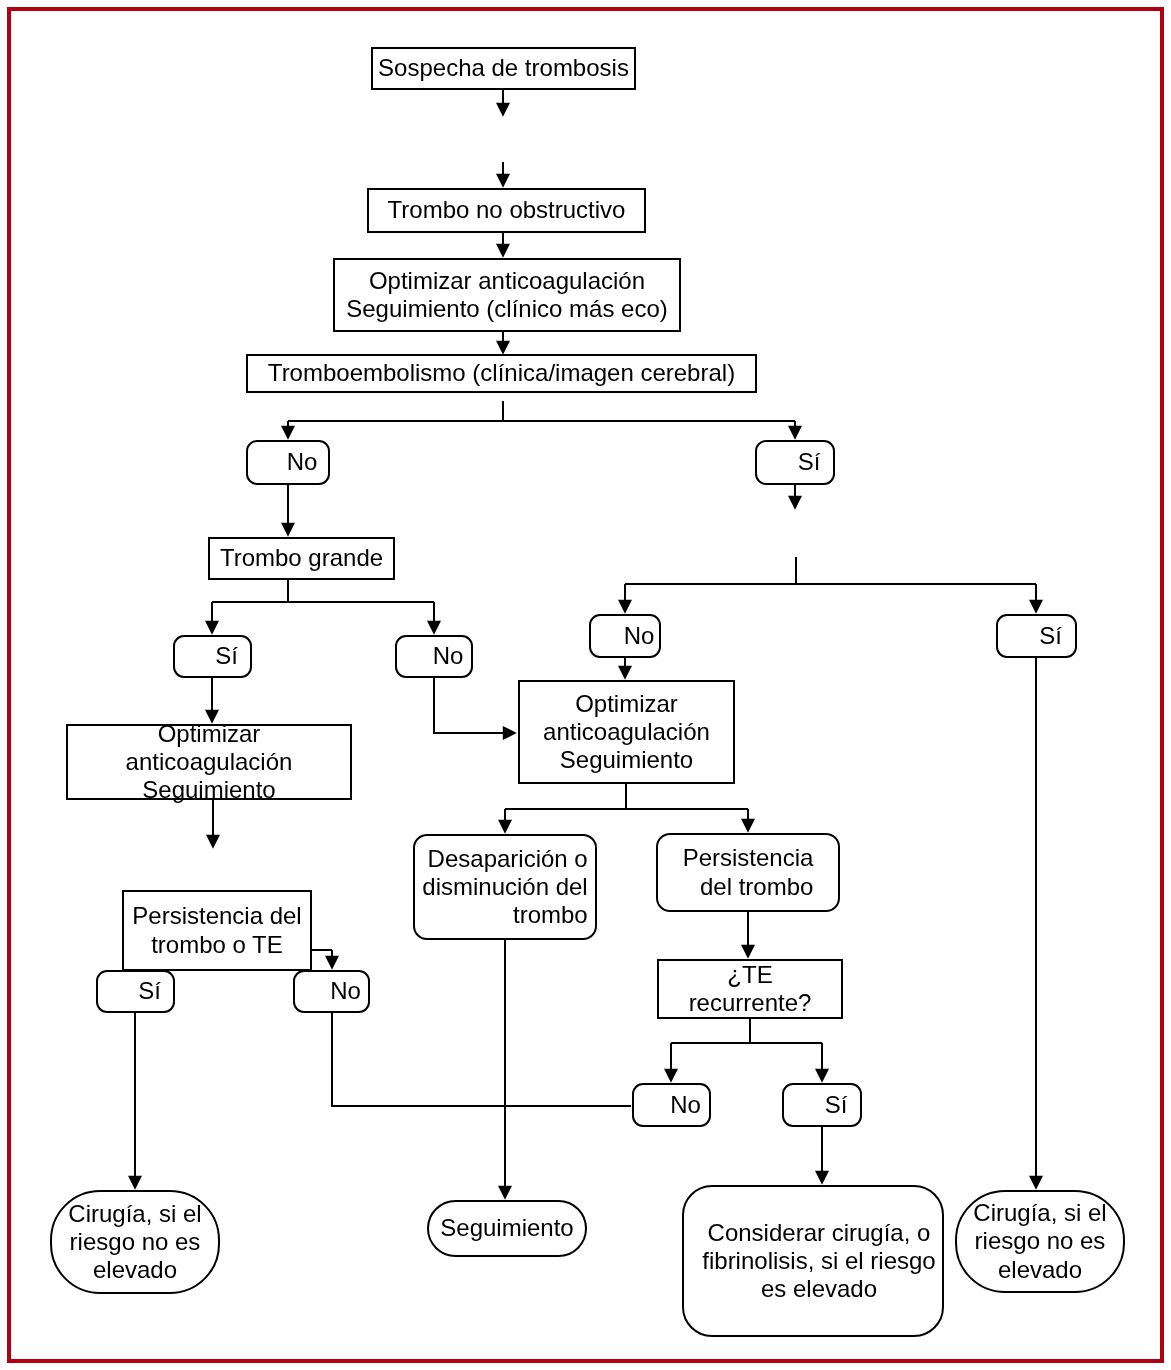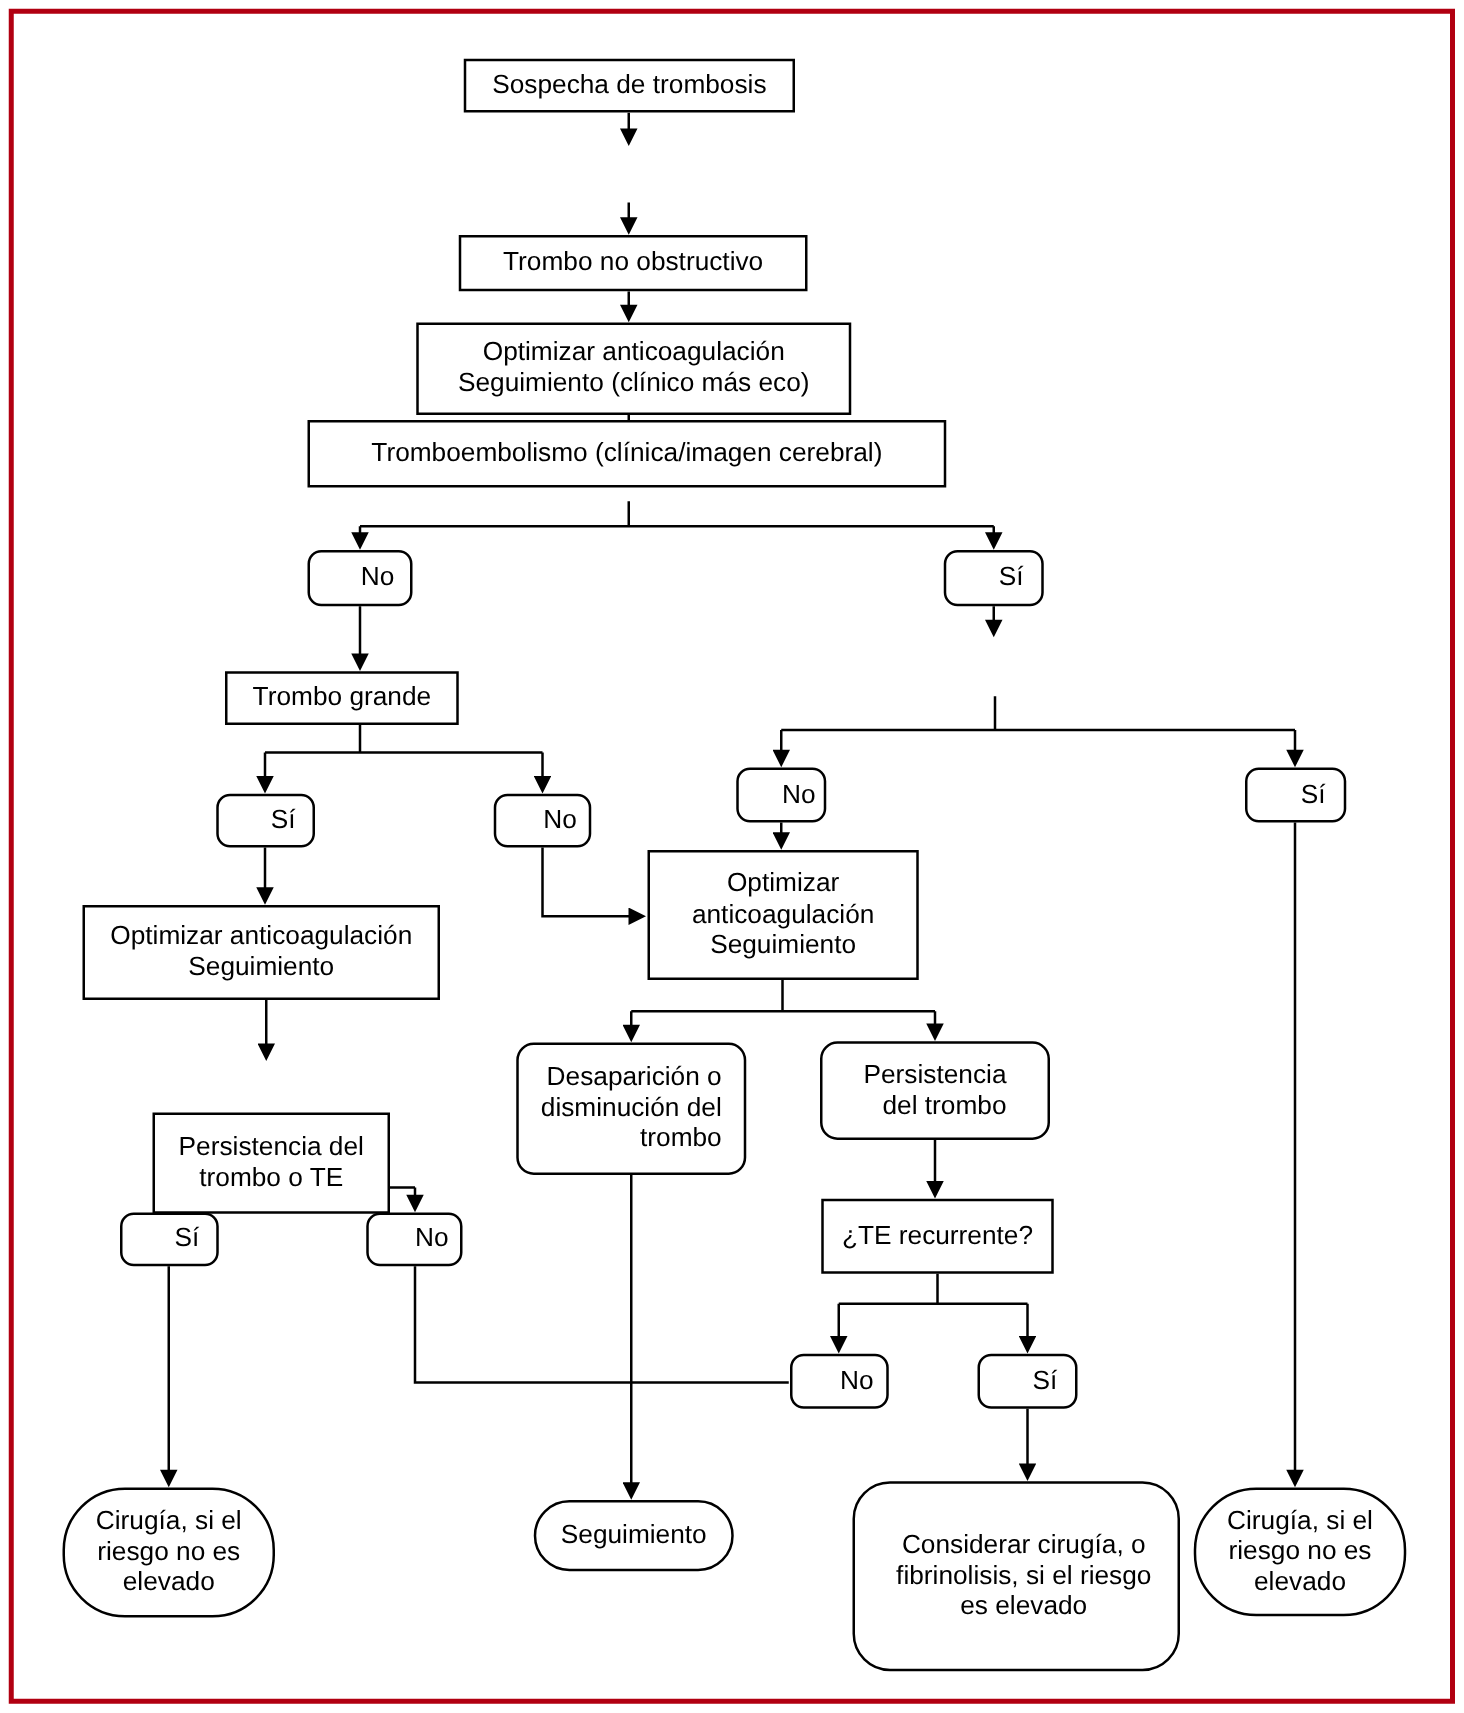--- a/index.html
+++ b/index.html
@@ -3,21 +3,21 @@
 <meta charset="utf-8">
 <style>
   html,body{margin:0;padding:0;background:#ffffff;}
   body{width:1171px;height:1370px;position:relative;font-family:"Liberation Sans",sans-serif;color:#000;}
   .canvas{position:absolute;left:0;top:0;width:1171px;height:1370px;background:#fff;}
   .frame{position:absolute;left:7px;top:7px;right:7px;bottom:7px;border:4px solid #b10011;box-sizing:border-box;pointer-events:none;}
   svg.connectors{position:absolute;left:0;top:0;width:1171px;height:1370px;}
   .node{
     position:absolute;box-sizing:border-box;background:#fff;border:2px solid #000;
     display:flex;align-items:center;justify-content:center;text-align:center;
-    font-size:21px;line-height:1.17;padding:2px 4px;
+    font-size:24px;line-height:1.17;padding:2px 4px;
   }
   .node>span{white-space:pre-line;display:block;}
   .pill{border-radius:11px;border-width:2px;padding-left:32px;}
   .round{border-radius:14px;text-align:right;}
   .biground{border-radius:30px;padding-left:16px;}
   .stadium{border-radius:50px;}
 </style>
 </head>
 <body>
 
@@ -70,32 +70,32 @@
   <div class="node" style="left:371px;top:47px;width:265px;height:43px">
       <span>Sospecha de trombosis</span>
     </div>
   <div class="node" style="left:367px;top:188px;width:279px;height:45px">
       <span>Trombo no obstructivo</span>
     </div>
   <div class="node" style="left:333px;top:258px;width:348px;height:74px">
       <span>Optimizar anticoagulación
 Seguimiento (clínico más eco)</span>
     </div>
-  <div class="node" style="left:246px;top:336px;width:511px;height:54px">
+  <div class="node" style="left:246px;top:354px;width:511px;height:39px">
       <span>Tromboembolismo (clínica/imagen cerebral)</span>
     </div>
 
   <div class="node pill" style="left:246px;top:440px;width:84px;height:45px">
       <span>No</span>
     </div>
   <div class="node pill" style="left:755px;top:440px;width:80px;height:45px">
       <span>Sí</span>
     </div>
 
-  <div class="node" style="left:180px;top:537px;width:187px;height:43px">
+  <div class="node" style="left:208px;top:537px;width:187px;height:43px">
       <span>Trombo grande</span>
     </div>
   <div class="node pill" style="left:173px;top:635px;width:79px;height:43px">
       <span>Sí</span>
     </div>
   <div class="node pill" style="left:395px;top:635px;width:78px;height:43px">
       <span>No</span>
     </div>
 
   <div class="node" style="left:66px;top:724px;width:286px;height:76px">

